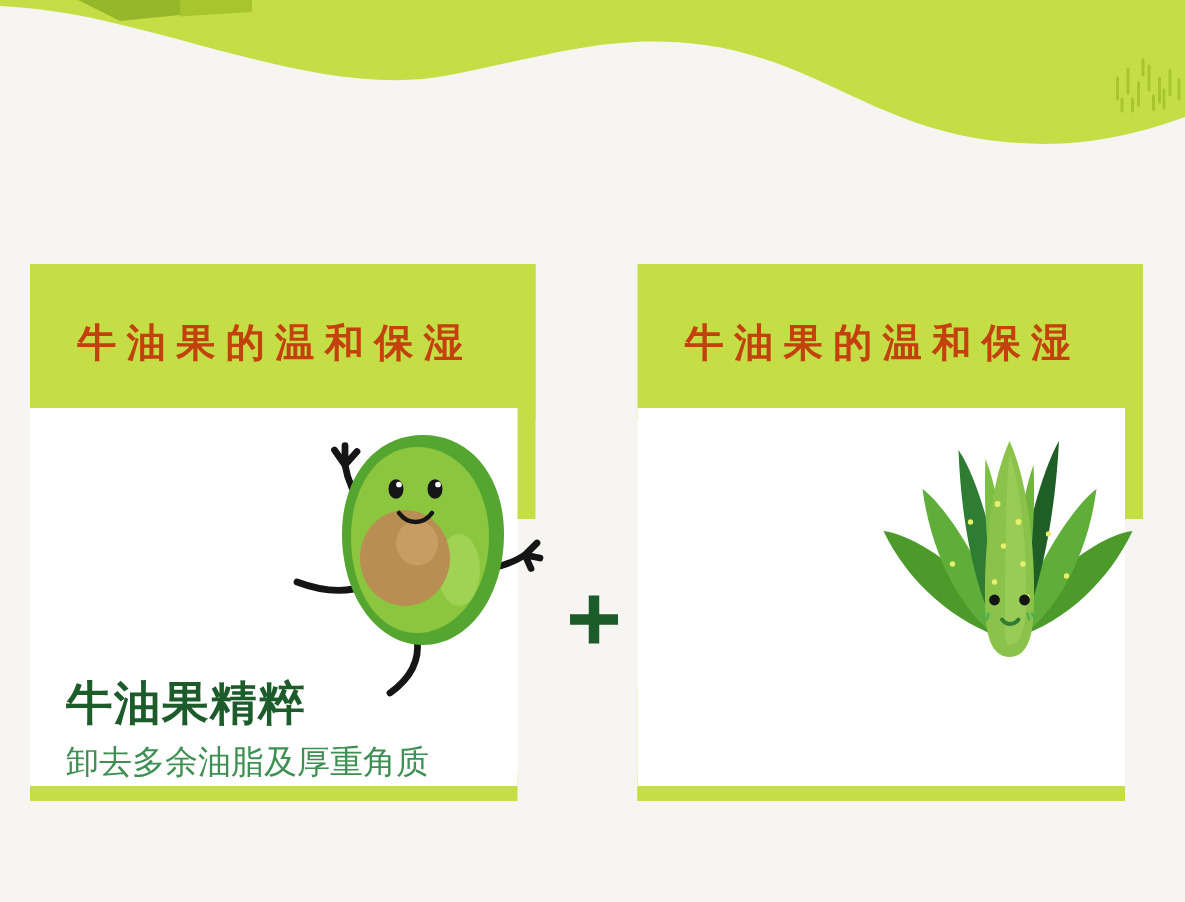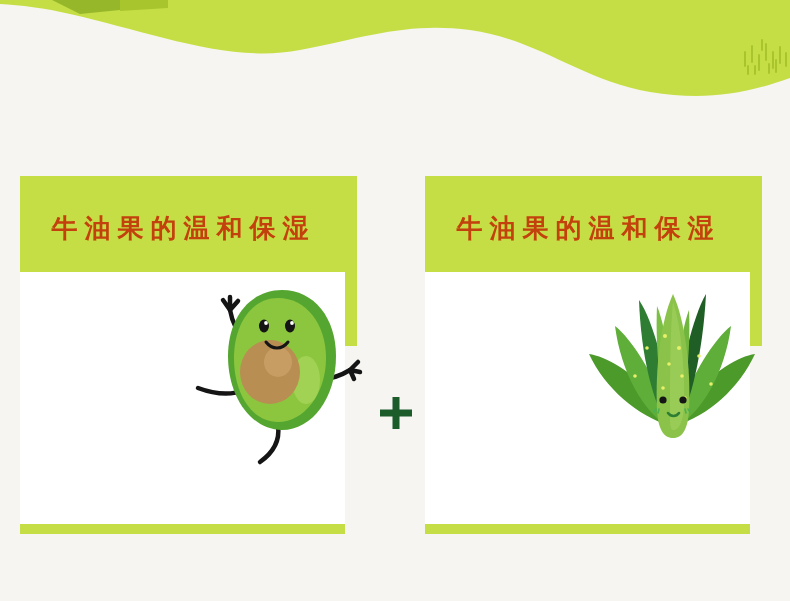--- a/index.html
+++ b/index.html
@@ -273,20 +273,22 @@
             <ellipse cx="74" cy="46" rx="5" ry="6.5" fill="#151515"></ellipse>
             <ellipse cx="100" cy="46" rx="5" ry="6.5" fill="#151515"></ellipse>
             <circle cx="76" cy="43" r="1.9" fill="#FFFFFF"></circle>
             <circle cx="102" cy="43" r="1.9" fill="#FFFFFF"></circle>
             <path d="M76,62 C82,70 92,70 98,62" stroke="#151515" stroke-width="3" fill="none" stroke-linecap="round"></path>
           </g>
         </svg>
       </div>
 
       <div class="card-text">
+        <div class="ingredient-name">牛油果精粹</div>
+        <div class="ingredient-desc">卸去多余油脂及厚重角质</div>
       </div>
     </div>
 
     <div id="plus-separator">
       <svg width="40" height="40" viewBox="0 0 40 40" xmlns="http://www.w3.org/2000/svg">
         <rect x="16.5" y="4" width="7" height="32" fill="#1C5B2A"></rect>
         <rect x="4" y="16.5" width="32" height="7" fill="#1C5B2A"></rect>
       </svg>
     </div>
 

